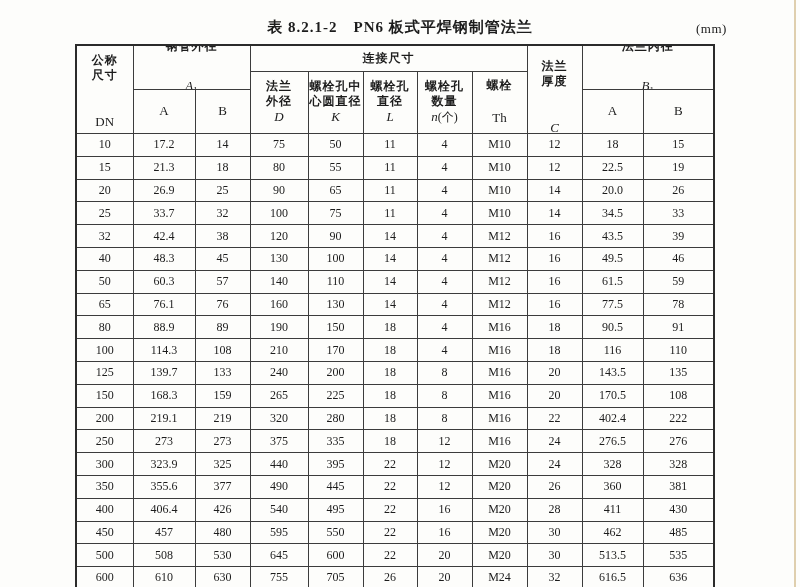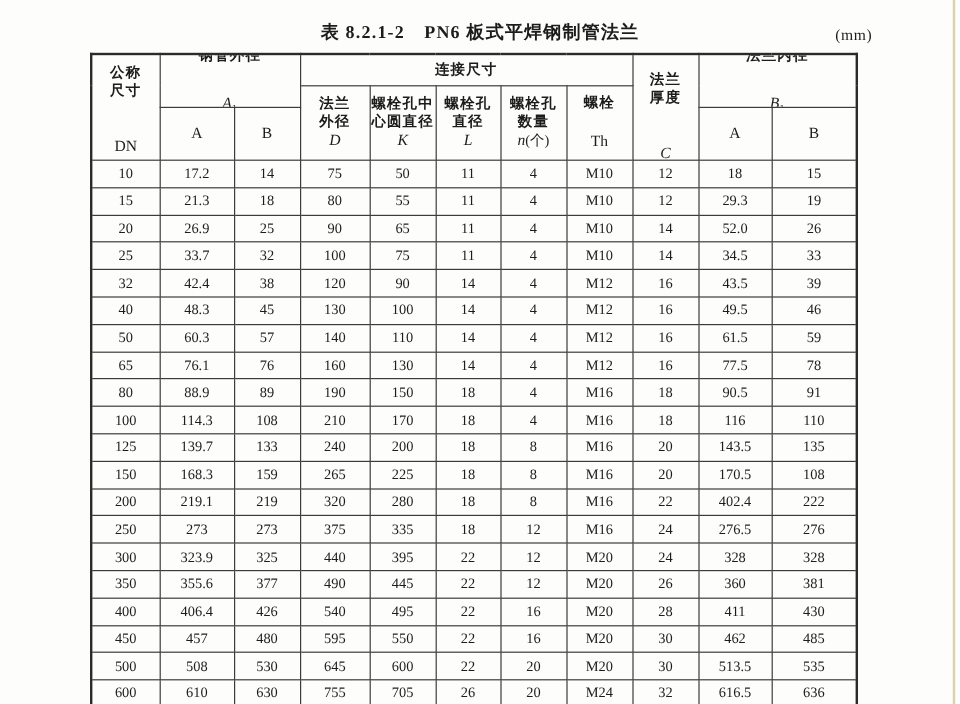--- a/index.html
+++ b/index.html
@@ -159,34 +159,34 @@
         <tr>
           <td>15</td>
           <td>21.3</td>
           <td>18</td>
           <td>80</td>
           <td>55</td>
           <td>11</td>
           <td>4</td>
           <td>M10</td>
           <td>12</td>
-          <td>29.3</td>
+          <td>22.5</td>
           <td>19</td>
         </tr>
         <tr>
           <td>20</td>
           <td>26.9</td>
           <td>25</td>
           <td>90</td>
           <td>65</td>
           <td>11</td>
           <td>4</td>
           <td>M10</td>
           <td>14</td>
-          <td>52.0</td>
+          <td>20.0</td>
           <td>26</td>
         </tr>
         <tr>
           <td>25</td>
           <td>33.7</td>
           <td>32</td>
           <td>100</td>
           <td>75</td>
           <td>11</td>
           <td>4</td>

